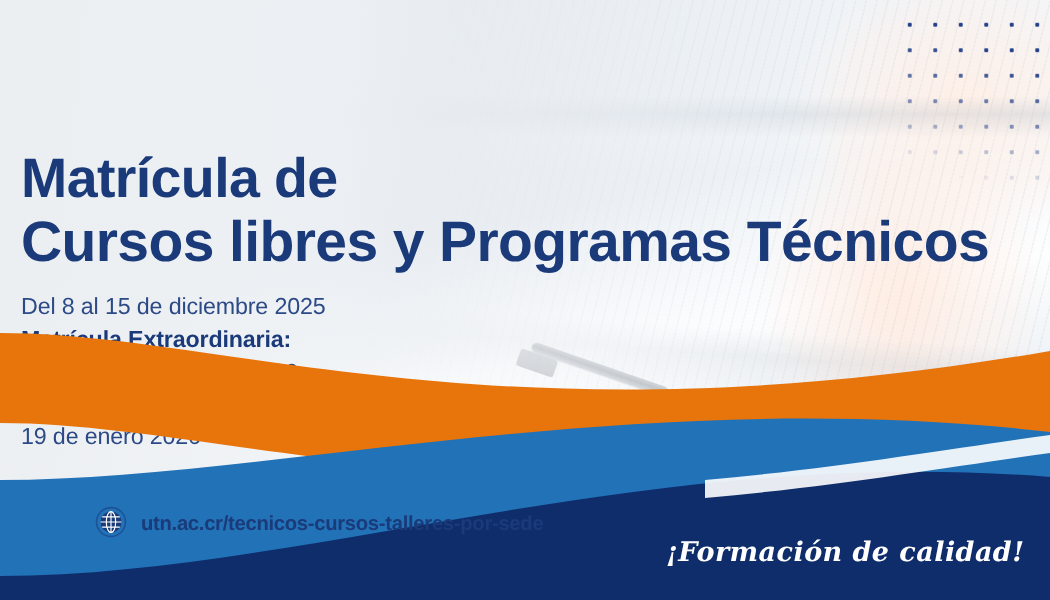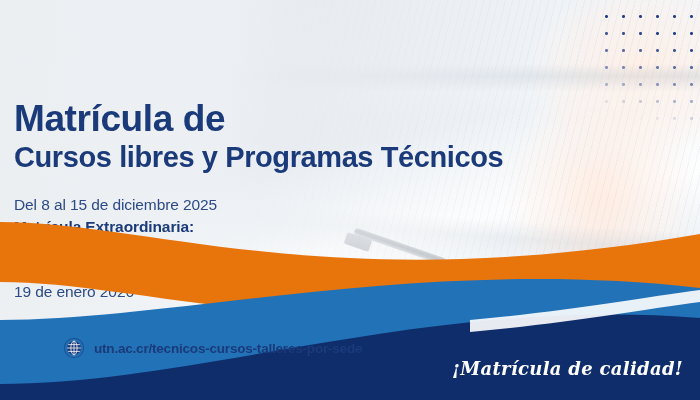--- a/index.html
+++ b/index.html
@@ -109,21 +109,21 @@
   .headline {
     position: absolute;
     left: 14px;
     top: 100px;
     line-height: 1.0;
     color: #1a3a7a;
     font-weight: bold;
     letter-spacing: -0.4px;
   }
   .headline .line1 { display: block; font-size: 37px; }
-  .headline .line2 { display: block; font-size: 29px; margin-top: 6px; }
+  .headline .line2 { display: block; font-size: 38px; margin-top: 6px; }
 
   
   .dates {
     position: absolute;
     left: 14px;
     top: 194px;
     color: #1a3a7a;
   }
   .dates .label {
     display: block;
@@ -224,15 +224,15 @@
         <ellipse cx="12" cy="12" rx="3.4" ry="7.6"></ellipse>
         <line x1="4.4" y1="12" x2="19.6" y2="12"></line>
         <line x1="5.6" y1="8.3" x2="18.4" y2="8.3"></line>
         <line x1="5.6" y1="15.7" x2="18.4" y2="15.7"></line>
         <line x1="12" y1="4.4" x2="12" y2="19.6"></line>
       </g>
     </svg>
     <span class="url-text">utn.ac.cr/tecnicos-cursos-talleres-por-sede</span>
   </div>
 
-  <div class="tagline">¡Matrícula de calidad!</div>
+  <div class="tagline">¡Formación de calidad!</div>
 
 </div>
 
 </body></html>

